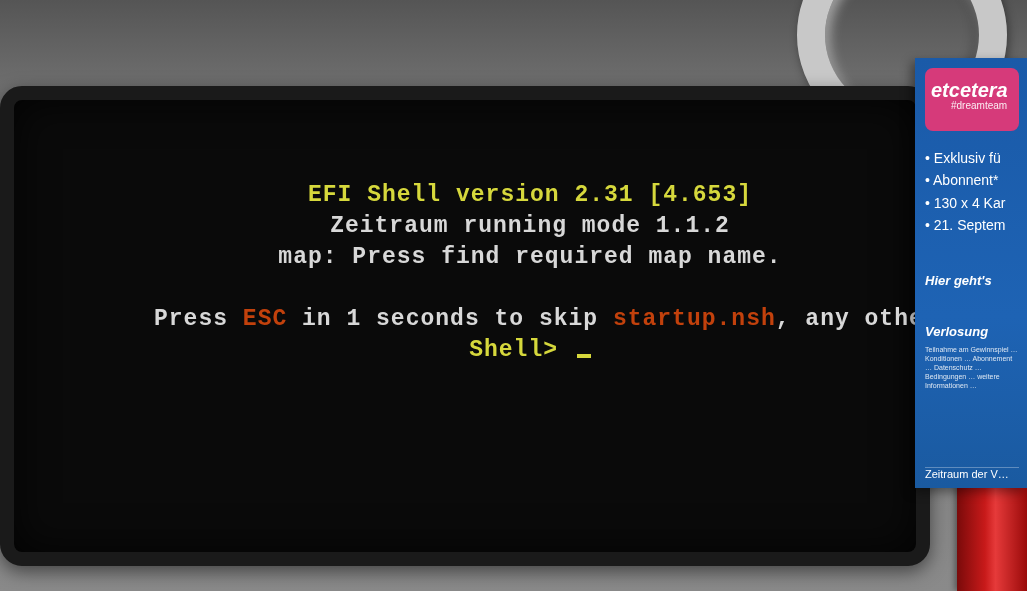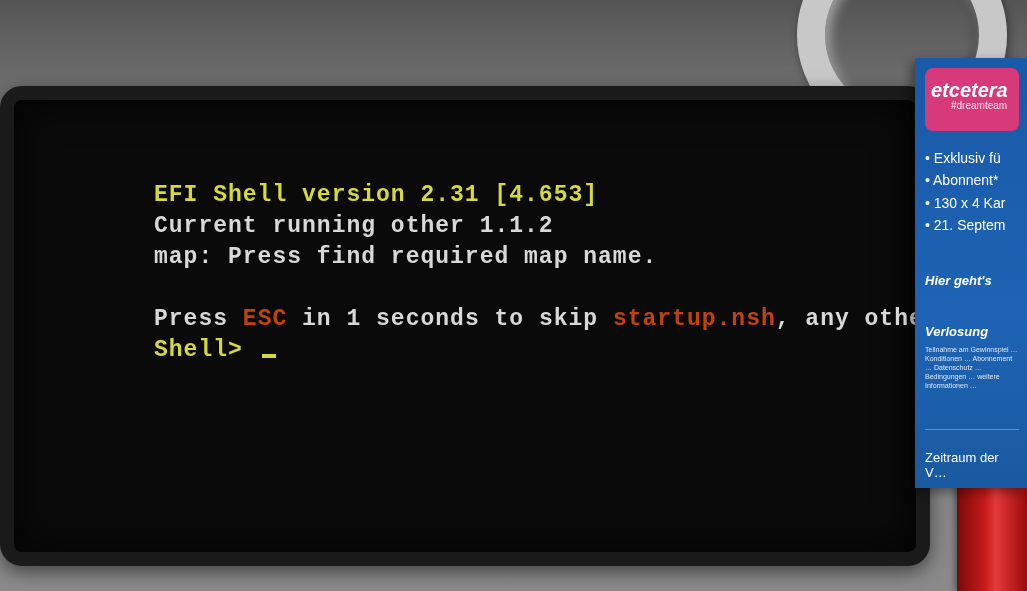--- a/index.html
+++ b/index.html
@@ -135,47 +135,47 @@
     line-height: 1.3;
     opacity: .85;
     height: 70px;
     overflow: hidden;
   }
   .advert .foot {
     position: absolute;
     bottom: 8px;
     left: 10px;
     right: 8px;
-    font-size: 13px;
+    font-size: 11px;
     border-top: 1px solid rgba(255,255,255,0.3);
-    padding-top: 20px;
+    padding-top: 0;
   }
   
   .pole {
     position: absolute;
     right: 0;
     bottom: 0;
     width: 70px;
     height: 110px;
     background: linear-gradient(90deg,#7a0a0a,#c81a1a 40%,#e63a3a 55%,#9a0a0a);
     box-shadow: -2px 0 6px rgba(0,0,0,0.4);
   }
-  .line { display: block; }
+  .line { display: block; text-align: center; }
 </style>
 </head>
 <body>
 
 <div class="scene">
 
   <div class="ring"></div>
 
   <div class="monitor">
     <div class="screen">
       <span class="line y">EFI Shell version 2.31 [4.653]</span>
-      <span class="line w">Current running other 1.1.2</span>
+      <span class="line w">Zeitraum running mode 1.1.2</span>
       <span class="line w">map: Press find required map name.</span>
       <span class="line">&nbsp;</span>
       <span class="line">
         <span class="w">Press </span><span class="k">ESC</span><span class="w"> in 1 seconds to skip </span><span class="k">startup.nsh</span><span class="w">, any other key to</span>
       </span>
       <span class="line">
         <span class="y">Shell&gt; </span><span class="cursor"></span>
       </span>
     </div>
   </div>

